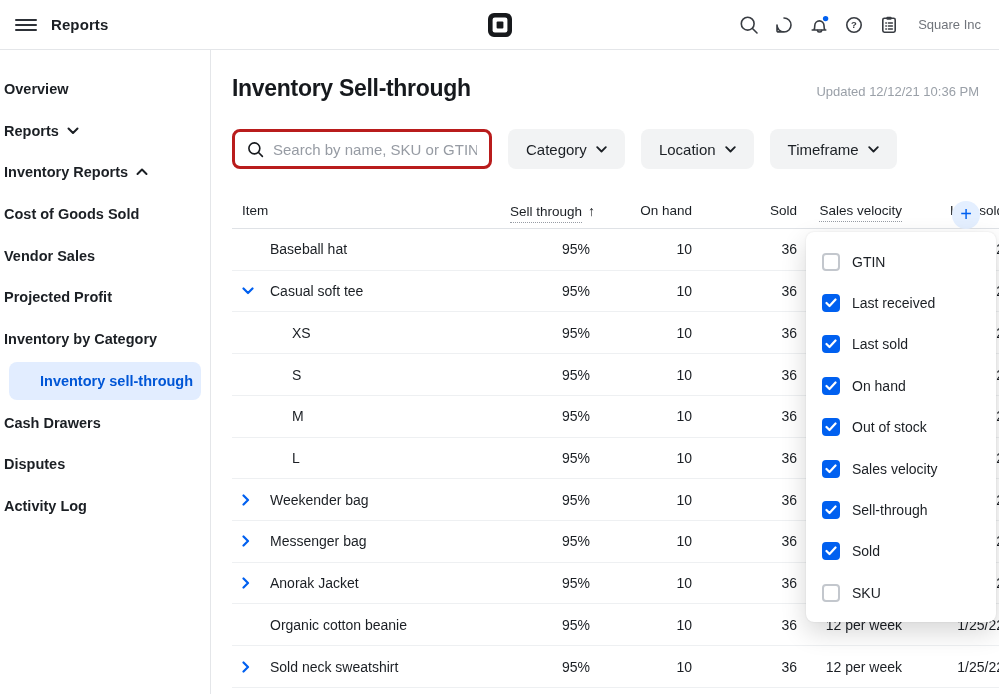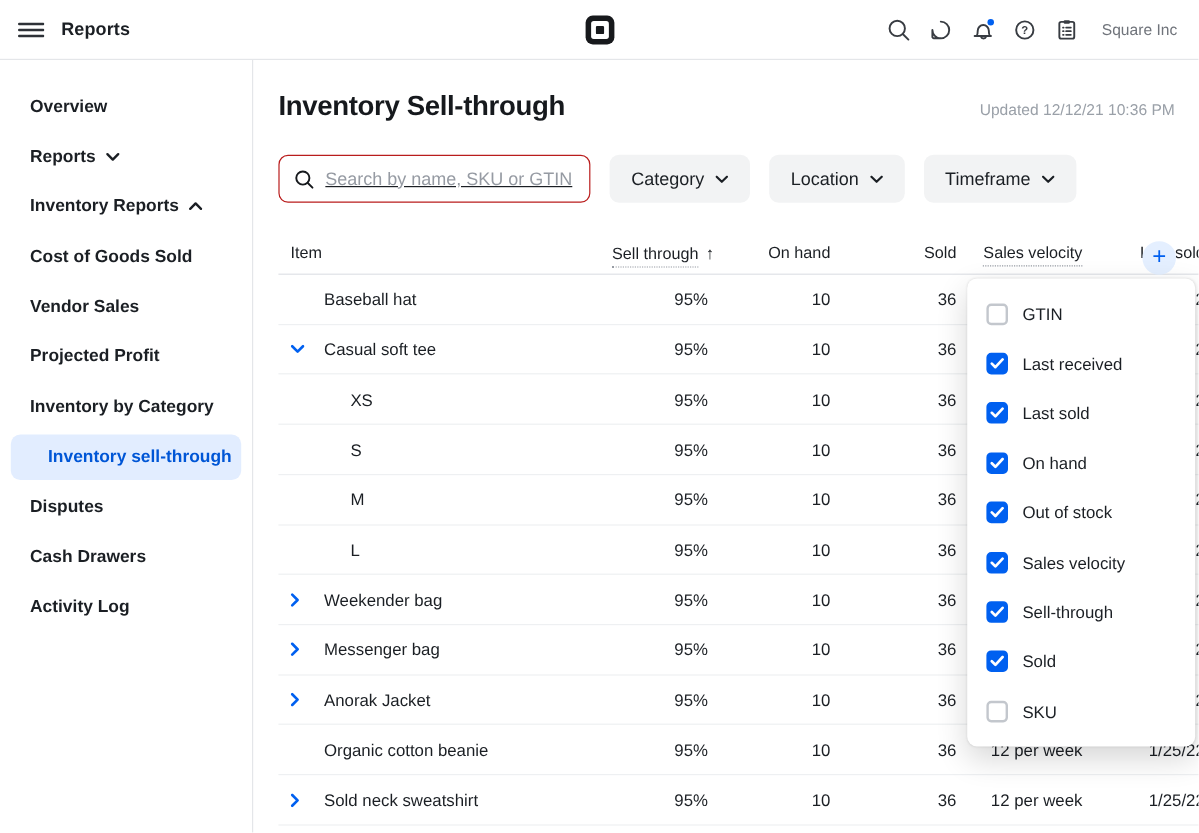--- a/index.html
+++ b/index.html
@@ -20,41 +20,41 @@
   .tb-logo { position:absolute; left:50%; top:50%; transform:translate(-50%,-50%); line-height:0; }
   .tb-right { margin-left:auto; display:flex; align-items:center; gap:15px; padding-right:18px; }
   .tb-icon { width:20px; height:20px; line-height:0; position:relative; cursor:pointer; }
   .tb-company { font-size:13px; color:#70747b; margin-left:4px; white-space:nowrap; }
   .icon-stroke { stroke:#383c42; stroke-width:1.6; fill:none; stroke-linecap:round; stroke-linejoin:round; }
 
   
   .layout { display:flex; height:644px; }
   .sidebar { width:211px; border-right:1px solid #e4e6e9; padding-top:18px; flex-shrink:0; background:#fff; }
   .side-item {
-    height:41.7px; display:flex; align-items:center; padding-left:25px;
+    height:41.7px; display:flex; align-items:center; padding-left:4px;
     font-size:14.5px; font-weight:600; color:#1b1f24; cursor:pointer; white-space:nowrap;
   }
   .side-item.sub { }
   .side-item .sb-chev { margin-left:8px; line-height:0; }
   .side-item.selected {
     margin:2px 9px; height:38px; padding-left:31px;
     background:#e2edff; border-radius:8px; color:#0056d6;
   }
 
   
   .main { position:relative; width:788px; overflow:hidden; padding-left:21px; }
   .page-head { margin-top:25px; padding-right:20px; display:flex; justify-content:space-between; align-items:flex-end; }
   .page-title { font-size:23px; font-weight:700; letter-spacing:-.3px; color:#16191d; }
   .page-updated { font-size:13px; color:#9aa0a8; padding-bottom:3px; white-space:nowrap; }
 
   
   .filters { margin-top:27px; display:flex; gap:16px; align-items:center; }
   .search-box {
-    width:260px; height:40px; border:1px solid #b91c1c; border-radius:8px;
-    display:flex; align-items:center; padding:0 12px; background:#fff;text-decoration:underline;
+    width:260px; height:40px; border:3px solid #b91c1c; border-radius:8px;
+    display:flex; align-items:center; padding:0 12px; background:#fff;
   }
   .search-box input {
     border:none; outline:none; font-size:15px; width:100%; margin-left:9px;
     font-family:inherit; color:#1b1f24; background:transparent;
   }
   .search-box input::placeholder { color:#969ba3; }
   .filter-btn {
     height:40px; background:#f2f3f4; border:none; border-radius:8px;
     display:flex; align-items:center; gap:9px; padding:0 18px;
     font-size:15px; font-weight:400; font-family:inherit; color:#1b1f24; cursor:pointer; white-space:nowrap;
@@ -198,24 +198,24 @@
       <div class="side-item sub">
           <span>Projected Profit</span>
         </div>
       <div class="side-item sub">
           <span>Inventory by Category</span>
         </div>
       <div class="side-item sub selected">
           <span>Inventory sell-through</span>
         </div>
       <div class="side-item">
+          <span>Cash Drawers</span>
+        </div>
+      <div class="side-item">
           <span>Disputes</span>
-        </div>
-      <div class="side-item">
-          <span>Cash Drawers</span>
         </div>
       <div class="side-item">
           <span>Activity Log</span>
         </div>
     </nav>
 
     <main class="main">
 
       <div class="page-head">
         <h1 class="page-title">Inventory Sell-through</h1>

